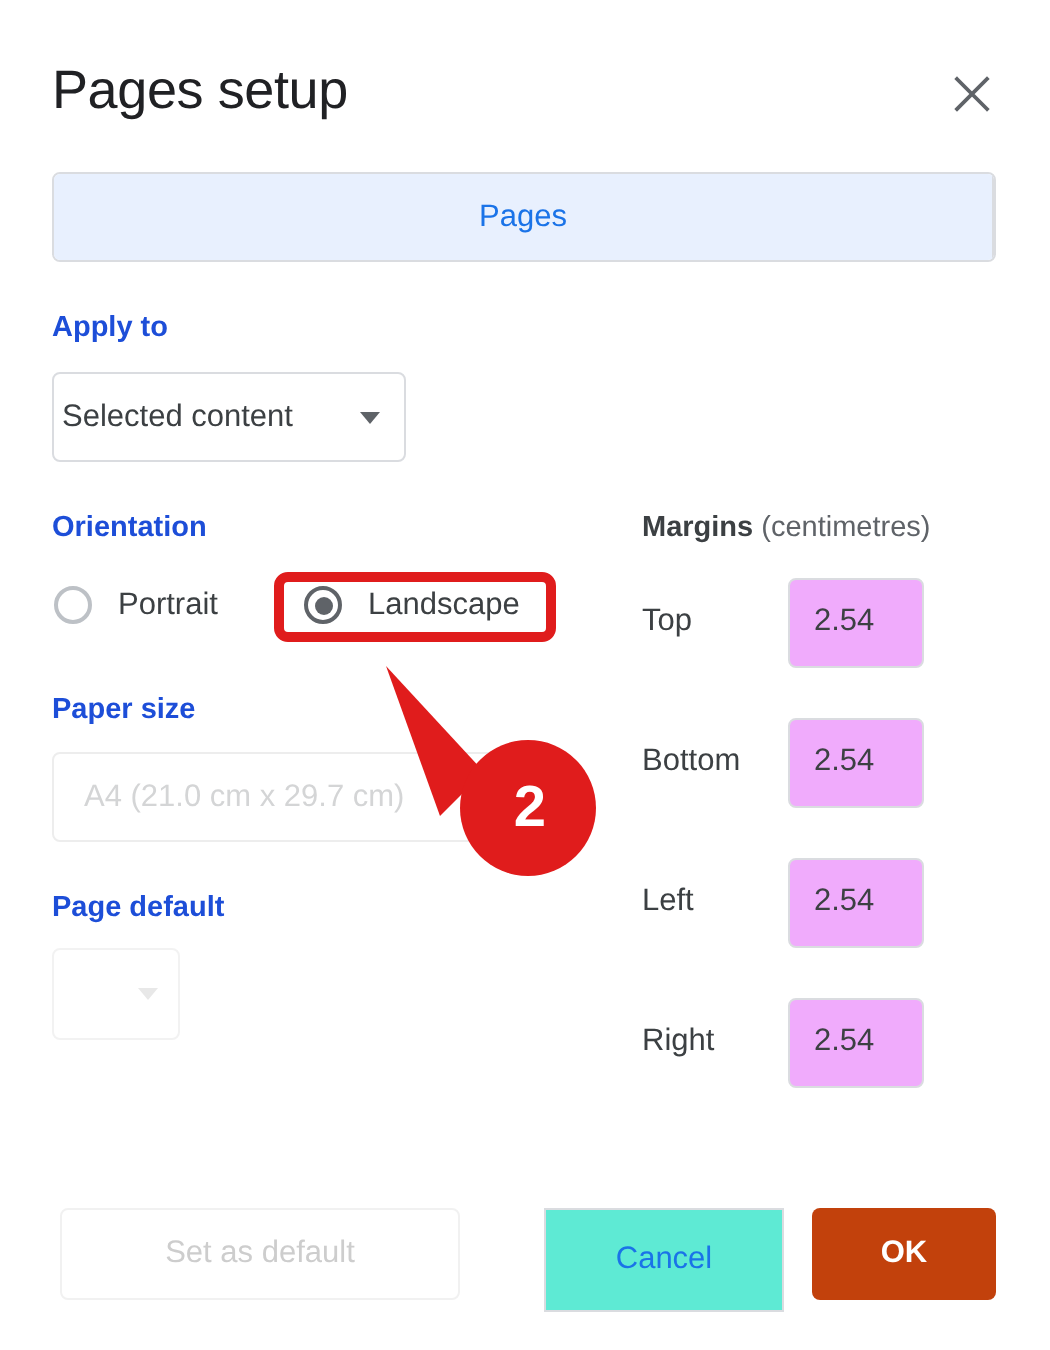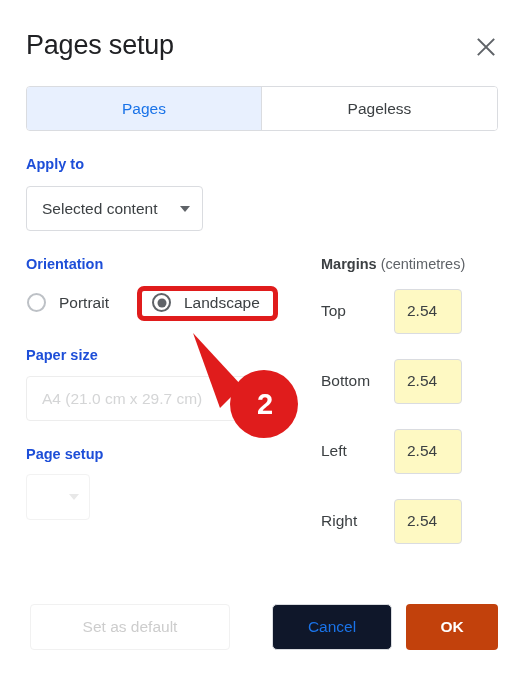--- a/index.html
+++ b/index.html
@@ -72,21 +72,21 @@
   
   #apply-to-label { left: 26px; top: 156px; }
   #apply-to-select {
     position: absolute;
     left: 26px; top: 186px;
     width: 177px; height: 45px;
     border: 1px solid #dadce0;
     border-radius: 4px;
     background: #ffffff;
     display: flex; align-items: center;
-    padding: 0 12px 0 15px;
+    padding: 0 12px 0 4px;
     cursor: pointer;
     font-family: inherit;
   }
   #apply-to-value {
     font-size: 15.5px;
     color: #3c4043;
     flex: 1;
   }
   .caret {
     width: 0; height: 0;
@@ -189,21 +189,21 @@
   .margin-name {
     font-size: 15.5px;
     color: #3c4043;
     width: 73px;
     flex: none;
   }
   .margin-input {
     width: 68px; height: 45px;
     border: 1px solid #dadce0;
     border-radius: 4px;
-    background: #fef9c3;
+    background: #f0abfc;
     font-size: 15.5px;
     color: #3c4043;
     padding-left: 12px;
     font-family: inherit;
     outline: none;
   }
   #margin-row-0 { top: 288px; }
   #margin-row-1 { top: 358px; }
   #margin-row-2 { top: 428px; }
   #margin-row-3 { top: 498px; }
@@ -217,24 +217,24 @@
     border-radius: 4px;
     background: #ffffff;
     color: #cdcdcd;
     font-size: 15.5px;
     font-family: inherit;
     cursor: default;
   }
   #cancel-btn {
     position: absolute;
     left: 272px; top: 604px;
-    width: 120px; height: 46px;
+    width: 120px; height: 52px;
     border: 1px solid #dadce0;
-    border-radius: 5px;
-    background: #0f172a;
+    border-radius: 0;
+    background: #5eead4;
     color: #1a73e8;
     font-size: 15.5px;
     font-family: inherit;
     cursor: pointer;
   }
   #ok-btn {
     position: absolute;
     left: 406px; top: 604px;
     width: 92px; height: 46px;
     border: none;
@@ -287,21 +287,20 @@
   <div id="close-btn">
     <span>
       <svg width="18" height="18" viewBox="0 0 18 18" aria-hidden="true">
         <path d="M1.5 1.5 L16.5 16.5 M16.5 1.5 L1.5 16.5" stroke="#5f6368" stroke-width="1.9" stroke-linecap="square"></path>
       </svg>
     </span>
   </div>
 
   <div id="tabs">
     <button class="tab active">Pages</button>
-    <button class="tab">Pageless</button>
   </div>
 
   <div class="section-label" id="apply-to-label">Apply to</div>
   <div id="apply-to-select">
     <span id="apply-to-value">Selected content</span>
     <span class="caret"></span>
   </div>
 
   <div class="section-label" id="orientation-label">Orientation</div>
 
@@ -314,21 +313,21 @@
     <span class="radio-mark checked"></span>
     <span class="radio-label">Landscape</span>
   </div>
 
   <div class="section-label" id="paper-size-label">Paper size</div>
   <div id="paper-size-select">
     <span id="paper-size-value">A4 (21.0 cm x 29.7 cm)</span>
     <span class="caret"></span>
   </div>
 
-  <div class="section-label" id="page-colour-label">Page setup</div>
+  <div class="section-label" id="page-colour-label">Page default</div>
   <div id="page-colour-swatch">
     <span class="caret"></span>
   </div>
 
   <div id="margins-label">
     <span class="bold">Margins</span>
     <span class="unit">(centimetres)</span>
   </div>
 
   <div class="margin-row" id="margin-row-0">

